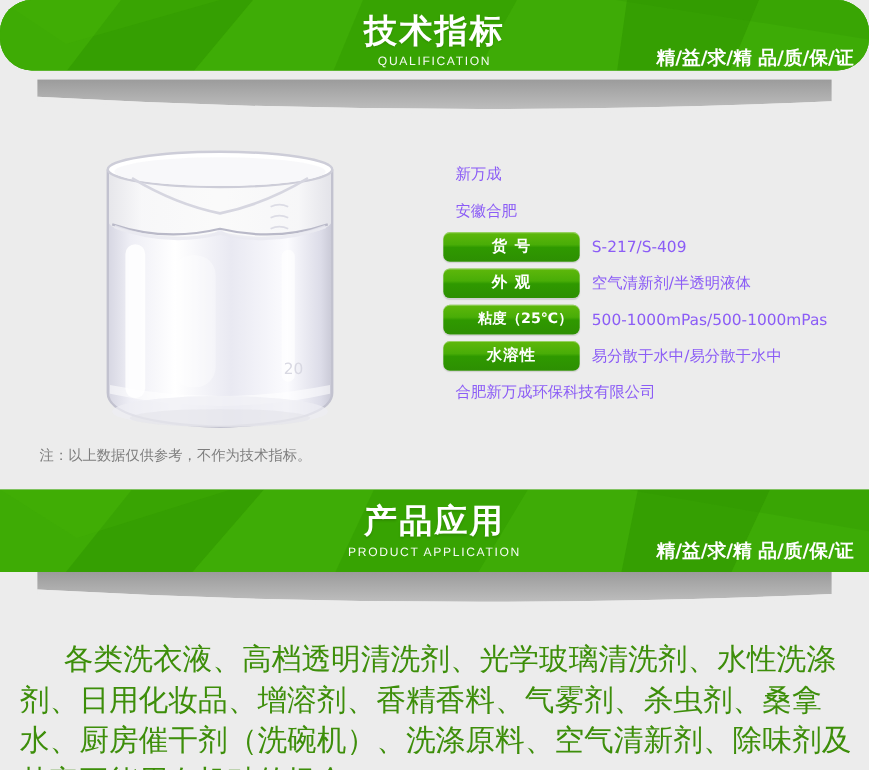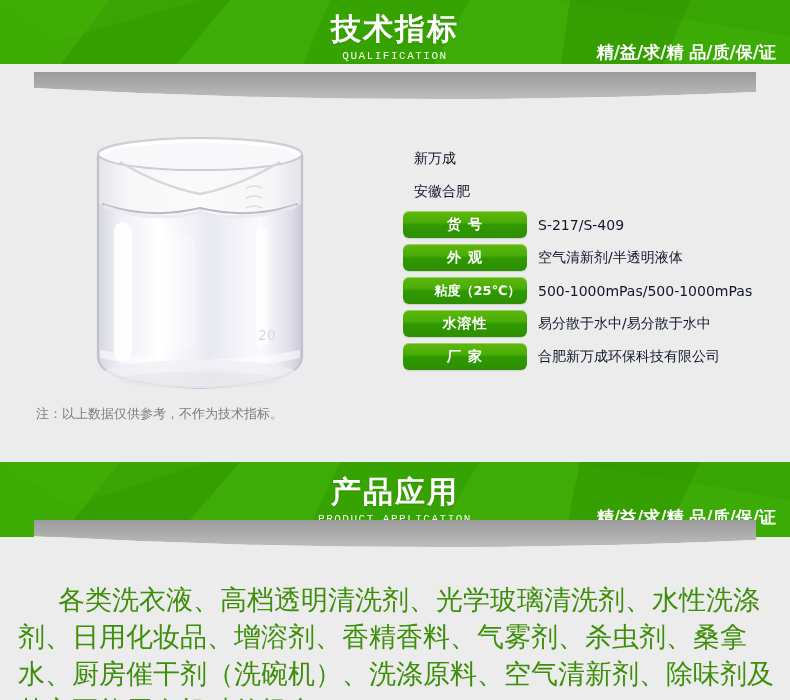--- a/index.html
+++ b/index.html
@@ -46,21 +46,21 @@
   .banner-title {
     color: #ffffff;
     font-size: 30px;
     font-weight: bold;
     letter-spacing: 2px;
     line-height: 1;
     text-shadow: 0 1px 2px rgba(0,0,0,0.12);
   }
   .banner-sub {
     color: #ffffff;
-    font-family: Liberation Mono, monospace;
+    font-family: Liberation Sans, sans-serif;
     font-size: 11px;
     letter-spacing: 1.5px;
     margin-top: 6px;
     opacity: 0.95;
   }
   .banner-slogan {
     position: absolute;
     right: 14px;
     color: #ffffff;
     font-size: 17px;
@@ -114,21 +114,21 @@
     font-weight: bold;
     line-height: 27px;
     text-align: center;
     letter-spacing: 1px;
     white-space: nowrap;
     flex: 0 0 auto;
   }
   .spec-label.narrow-text { letter-spacing: 0px; font-size: 13px; padding-left: 25px; }
   .spec-value {
     margin-left: 11px;
-    color: #0f172a;
+    color: #8b5cf6;
     font-size: 14px;
     white-space: nowrap;
   }
 
   .note {
     position: absolute;
     left: 36px;
     top: 405px;
     color: #7d7d7d;
     font-size: 13px;
@@ -146,21 +146,21 @@
     text-indent: 40px;
     letter-spacing: 0px;
     margin-top: 36px;
   }
 </style>
 </head>
 <body>
 
 <div class="page">
 
-  <div class="banner" style="top:0px;height:64px;">
+  <div class="banner" style="top:0px;height:64px;border-radius:29px;">
     <div class="facets">
       <svg width="790" height="72" viewBox="0 0 790 72" preserveAspectRatio="none">
         <rect width="790" height="72" fill="#3aa804"></rect>
         <polygon points="0,0 110,0 55,72 0,72" fill="#41ad08" opacity="0.55"></polygon>
         <polygon points="110,0 230,0 170,72 55,72" fill="#309400" opacity="0.45"></polygon>
         <polygon points="230,0 330,0 300,72 170,72" fill="#45b20a" opacity="0.40"></polygon>
         <polygon points="330,0 470,0 430,72 300,72" fill="#339a01" opacity="0.35"></polygon>
         <polygon points="470,0 570,0 560,72 430,72" fill="#44b009" opacity="0.42"></polygon>
         <polygon points="570,0 690,0 660,72 560,72" fill="#2f9200" opacity="0.40"></polygon>
         <polygon points="690,0 790,0 790,72 660,72" fill="#44b009" opacity="0.40"></polygon>
@@ -272,29 +272,28 @@
       <div class="spec-label narrow-text">粘度（25℃）</div>
       <div class="spec-value">500-1000mPas/500-1000mPas</div>
     </div>
 
     <div class="spec-row">
       <div class="spec-label">水溶性</div>
       <div class="spec-value">易分散于水中/易分散于水中</div>
     </div>
 
     <div class="spec-row">
-      <div class="spec-label">厂  家</div>
       <div class="spec-value">合肥新万成环保科技有限公司</div>
     </div>
 
   </div>
 
   <div class="note">注：以上数据仅供参考，不作为技术指标。</div>
 
-  <div class="banner" style="top:445px;height:75px;margin-top:17px;">
+  <div class="banner" style="top:445px;height:75px;">
     <div class="facets">
       <svg width="790" height="75" viewBox="0 0 790 75" preserveAspectRatio="none">
         <rect width="790" height="75" fill="#3aa804"></rect>
         <polygon points="0,0 120,0 60,75 0,75" fill="#41ad08" opacity="0.55"></polygon>
         <polygon points="120,0 240,0 175,75 60,75" fill="#309400" opacity="0.45"></polygon>
         <polygon points="240,0 340,0 305,75 175,75" fill="#45b20a" opacity="0.40"></polygon>
         <polygon points="340,0 480,0 435,75 305,75" fill="#339a01" opacity="0.35"></polygon>
         <polygon points="480,0 580,0 565,75 435,75" fill="#44b009" opacity="0.42"></polygon>
         <polygon points="580,0 700,0 665,75 565,75" fill="#2f9200" opacity="0.40"></polygon>
         <polygon points="700,0 790,0 790,75 665,75" fill="#44b009" opacity="0.40"></polygon>

